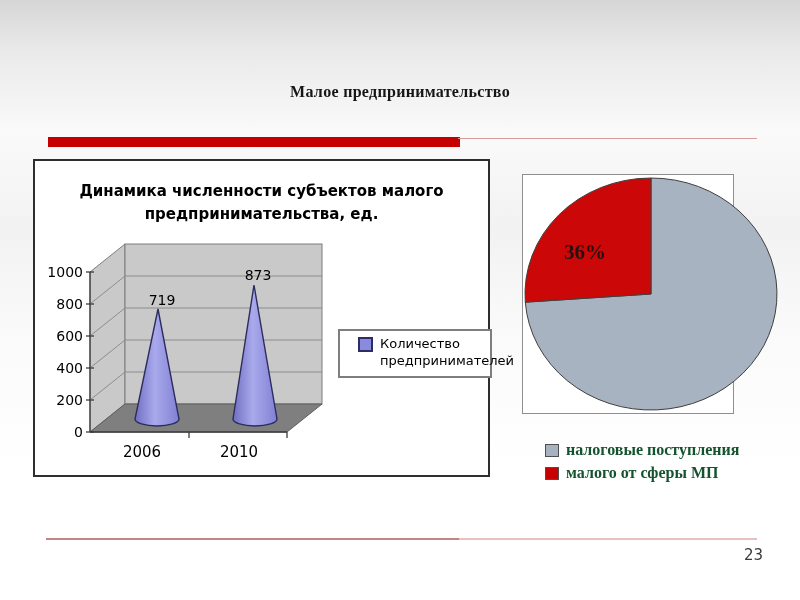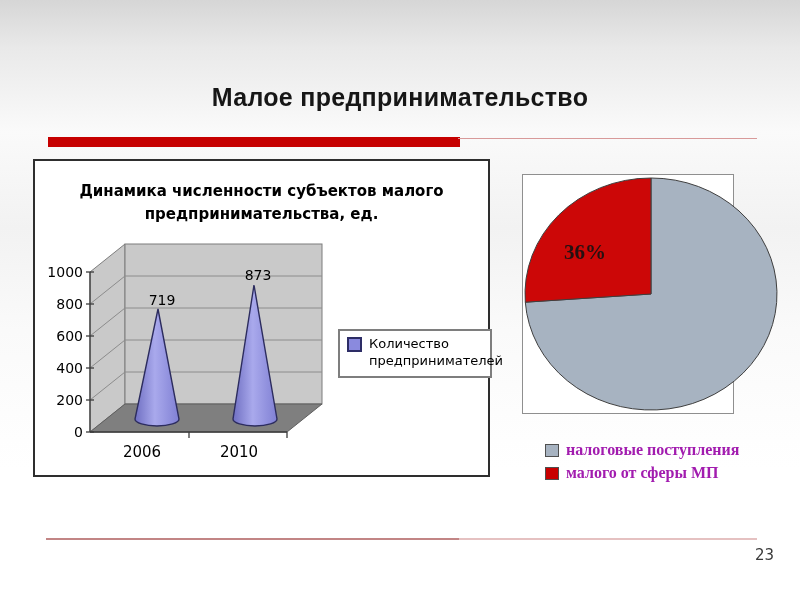--- a/index.html
+++ b/index.html
@@ -3,63 +3,63 @@
 <meta charset="utf-8">
 <style>
   html,body{margin:0;padding:0;}
   body{
     width:800px;height:600px;position:relative;overflow:hidden;
     font-family:"DejaVu Sans",sans-serif;
     background:linear-gradient(180deg,#d6d6d6 0%,#e9e9e9 8%,#fafafa 22%,#f2f2f2 38%,#fafafa 55%,#ffffff 78%,#ffffff 100%);
   }
   .slide-title{
     position:absolute;top:83px;left:0;width:100%;text-align:center;
-    font-family:Liberation Sans, sans-serif;font-weight:bold;font-size:25px;
+    font-family:Liberation Serif, serif;font-weight:bold;font-size:16px;
     color:#161616;letter-spacing:.3px;
   }
   .accent-bar{position:absolute;left:48px;top:137px;width:412px;height:10px;background:#c60000;}
   .accent-line{position:absolute;left:458px;top:138px;width:299px;height:1px;background:#d89a9a;}
 
   
   .chart-box{
     position:absolute;left:33px;top:159px;width:457px;height:318px;
     background:#ffffff;border:2px solid #2e2e2e;box-sizing:border-box;
   }
   .chart-title{
     position:absolute;top:8px;left:0;right:0;margin:11px auto;width:378px;text-align:center;
     font-weight:bold;font-size:15px;line-height:1.5;color:#000;
   }
   .plot-svg{position:absolute;left:0;top:0;}
   .cone-legend{
     position:absolute;left:303px;top:168px;width:154px;box-sizing:border-box;
-    background:#fff;border:2px solid #7e7e7e;padding:5px 3px 6px 7px;
+    background:#fff;border:2px solid #7e7e7e;padding:5px 3px 6px 18px;
     display:flex;gap:7px;align-items:flex-start;
     font-size:13px;line-height:1.3;color:#000;
   }
   .cone-swatch{width:11px;height:11px;background:#8a8ade;border:2px solid #2d2d66;flex:none;margin-top:1px;}
   .cone-legend-label{width:122px;}
 
   
   .pie-frame{
     position:absolute;left:522px;top:174px;width:212px;height:240px;
     background:#fff;border:1px solid #8f8f8f;box-sizing:border-box;
   }
   .pie-svg{position:absolute;left:0;top:0;}
   .pie-legend{
     position:absolute;left:545px;top:441px;
-    font-family:"Liberation Serif",serif;font-weight:bold;font-size:16px;color:#a21caf;
+    font-family:"Liberation Serif",serif;font-weight:bold;font-size:16px;color:#14532d;
   }
   .pie-legend-row{display:flex;align-items:center;gap:7px;margin-bottom:5px;}
   .pie-swatch{width:14px;height:13px;border:1px solid #4f4f4f;flex:none;box-sizing:border-box;}
   .pie-swatch.gray{background:#a7b3c1;}
   .pie-swatch.red{background:#c80000;}
 
   .footer-line-dark{position:absolute;left:46px;top:538px;width:413px;height:2px;background:#c28585;}
   .footer-line-light{position:absolute;left:459px;top:538px;width:298px;height:2px;background:#e5c1c1;}
-  .page-number{position:absolute;left:744px;top:546px;font-size:15px;color:#3a3a3a;margin-left:11px;}
+  .page-number{position:absolute;left:744px;top:546px;font-size:15px;color:#3a3a3a;}
 
   text{font-family:"DejaVu Sans",sans-serif;}
   .svg-num{font-size:14px;fill:#000;}
   .svg-cat{font-size:15px;fill:#000;}
   .svg-datalabel{font-size:14px;fill:#000;}
   .pie-label{font-family:"Liberation Serif",serif;font-weight:bold;font-size:21px;fill:#241111;}
 </style>
 </head>
 <body>
 

